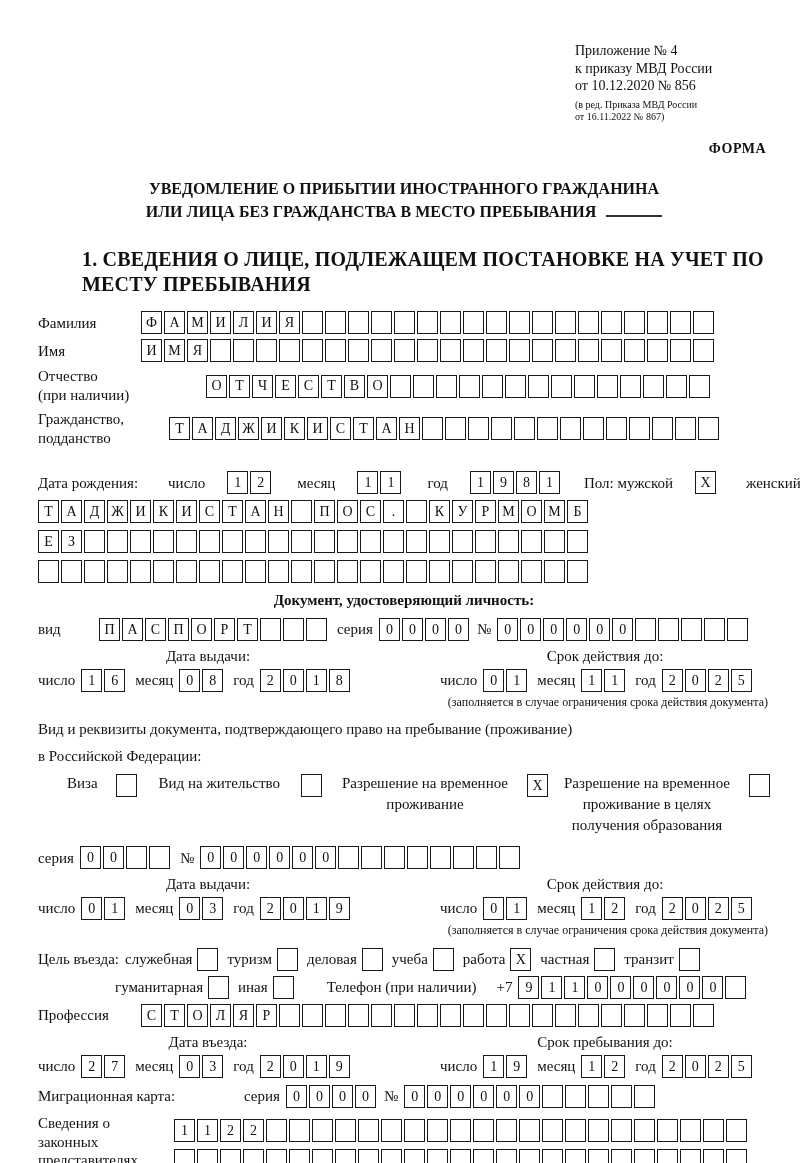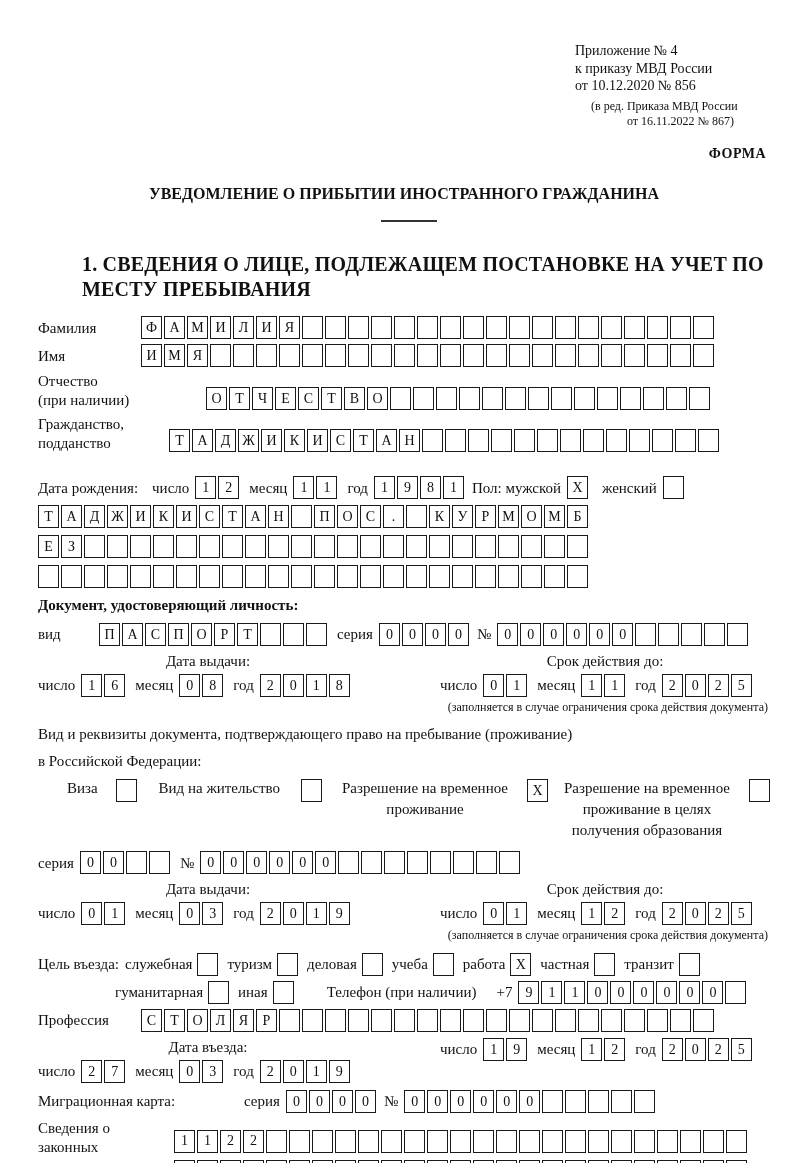--- a/index.html
+++ b/index.html
@@ -7,47 +7,47 @@
     width:800px;height:1163px;
     font-family:"Liberation Serif","DejaVu Serif",serif;
     color:#111;font-size:15px;line-height:1.25;
     overflow:hidden;
   }
   .page{padding:42px 30px 8px 38px;box-sizing:border-box;width:800px;height:993px;}
 
   
   .hdr-right{width:195px;margin-left:auto;font-size:14px;}
   .hdr-right .ln{white-space:nowrap;}
-  .hdr-right .sub{font-size:12px;margin-top:4px;margin-left:16px;}
+  .hdr-right .sub{font-size:10px;margin-top:4px;}
   .forma{ text-align:right; font-weight:bold; font-size:14px; margin:16px 4px 0 0; letter-spacing:.5px;}
 
   .title{text-align:center;font-weight:bold;font-size:16px;margin-top:20px;line-height:1.45;}
   .blank-line{display:inline-block;width:56px;border-bottom:2px solid #333;height:12px;margin-left:10px;}
   .sec-heading{font-weight:bold;font-size:20px;margin-top:24px;margin-bottom:14px;letter-spacing:.2px;margin-left:44px;}
 
   
   .cells{display:inline-flex;gap:2px;flex:none;}
   .cell{
     display:inline-flex;align-items:center;justify-content:center;
     width:19px;height:21px;border:1.5px solid #1a1a1a;flex:none;
     font-size:14px;background:#fff;
   }
   .row{display:flex;align-items:center;margin-bottom:5px;}
-  .row.top{align-items:flex-end;}
+  .row.top{align-items:center;}
   .lbl{flex:none;margin-right:6px;}
   .ml10{margin-left:10px;} .ml8{margin-left:8px;} .ml14{margin-left:14px;}
 
   .lblcol-96{width:97px;flex:none;}
   .lblcol-162{width:162px;flex:none;}
   .lblcol-125{width:125px;flex:none;}
   .lblcol-127{width:127px;flex:none;}
   .lblcol-130{width:130px;flex:none;}
   .stack{display:flex;flex-direction:column;gap:7px;}
 
-  .center-bold{text-align:left;font-weight:bold;margin:8px 0 8px 0;}
+  .center-bold{text-align:center;font-weight:bold;margin:8px 0 8px 0;}
 
   
   .date-pair{display:flex;justify-content:space-between;margin-top:6px;}
   .date-col{display:flex;flex-direction:column;}
   .date-col .date-heading{text-align:center;margin-bottom:3px;}
   .date-row{display:flex;align-items:center;}
   .note{font-size:12px;text-align:right;margin:3px 2px 10px 0;}
 
   .para{margin:8px 0 2px 0;}
 
@@ -63,28 +63,28 @@
 </head>
 <body>
 
 <div class="page">
 
   <div class="hdr-right">
     <div class="ln">Приложение № 4</div>
     <div class="ln">к приказу МВД России</div>
     <div class="ln">от 10.12.2020 № 856</div>
     <div class="ln sub">(в ред. Приказа МВД России</div>
-    <div class="ln sub" style="margin-top:0;text-align:center;">от 16.11.2022 № 867)</div>
+    <div class="ln sub" style="margin-top:0;">от 16.11.2022 № 867)</div>
   </div>
   <div class="forma">ФОРМА</div>
 
   <div class="title">
     <div>УВЕДОМЛЕНИЕ О ПРИБЫТИИ ИНОСТРАННОГО ГРАЖДАНИНА</div>
     <div>
-      <span class="blank-line"></span>
+      <span>ИЛИ ЛИЦА БЕЗ ГРАЖДАНСТВА В МЕСТО ПРЕБЫВАНИЯ</span><span class="blank-line"></span>
     </div>
   </div>
 
   <div class="sec-heading">1. СВЕДЕНИЯ О ЛИЦЕ, ПОДЛЕЖАЩЕМ ПОСТАНОВКЕ НА УЧЕТ ПО МЕСТУ ПРЕБЫВАНИЯ</div>
 
   <div class="row">
     <span class="lbl lblcol-96">Фамилия</span>
     <span class="cells">
         <span class="cell">Ф</span>
         <span class="cell">А</span>
@@ -202,21 +202,21 @@
         <span class="cell"></span>
         <span class="cell"></span>
         <span class="cell"></span>
         <span class="cell"></span>
         <span class="cell"></span>
         <span class="cell"></span>
         <span class="cell"></span>
       </span>
   </div>
 
-  <div class="row" style="margin-top:24px;">
+  <div class="row" style="margin-top:24px;gap:16px;">
     <span class="lbl">Дата рождения:</span>
     <span class="lbl ml8">число</span>
     <span class="cells">
         <span class="cell">1</span>
         <span class="cell">2</span>
       </span>
     <span class="lbl ml10">месяц</span>
     <span class="cells">
         <span class="cell">1</span>
         <span class="cell">1</span>
@@ -628,20 +628,21 @@
         <span class="lbl ml10">год</span>
         <span class="cells">
             <span class="cell">2</span>
             <span class="cell">0</span>
             <span class="cell">1</span>
             <span class="cell">9</span>
           </span>
       </div>
     </div>
     <div class="date-col" style="width:330px;">
+      <div class="date-heading">Срок пребывания до:</div>
       <div class="date-row">
         <span class="lbl">число</span>
         <span class="cells">
             <span class="cell">1</span>
             <span class="cell">9</span>
           </span>
         <span class="lbl ml10">месяц</span>
         <span class="cells">
             <span class="cell">1</span>
             <span class="cell">2</span>

